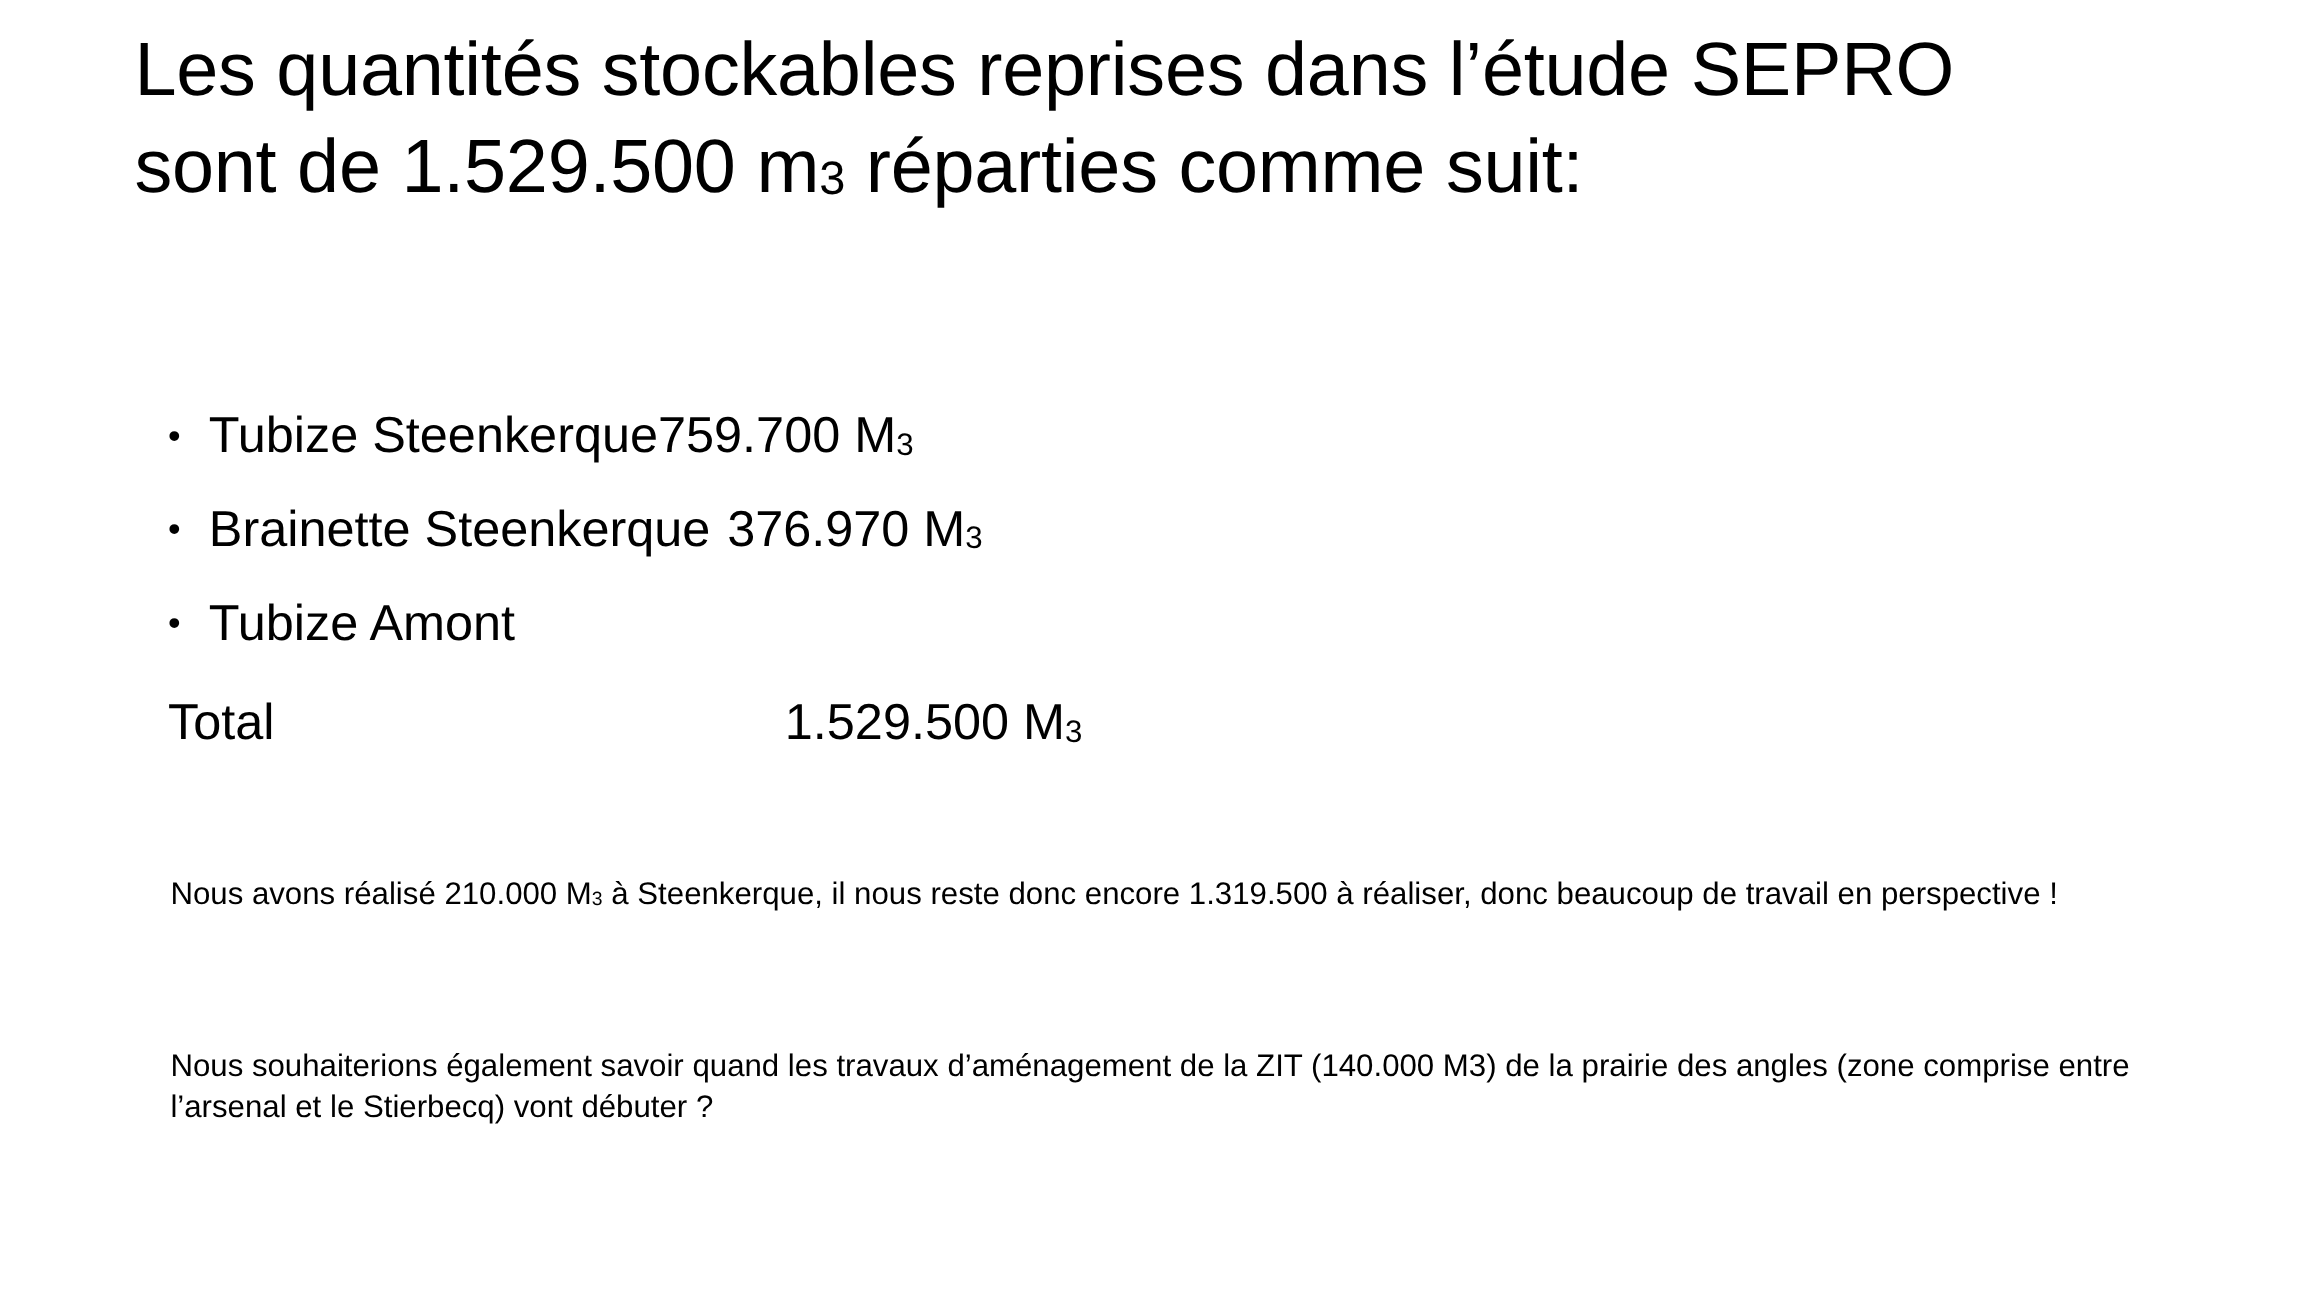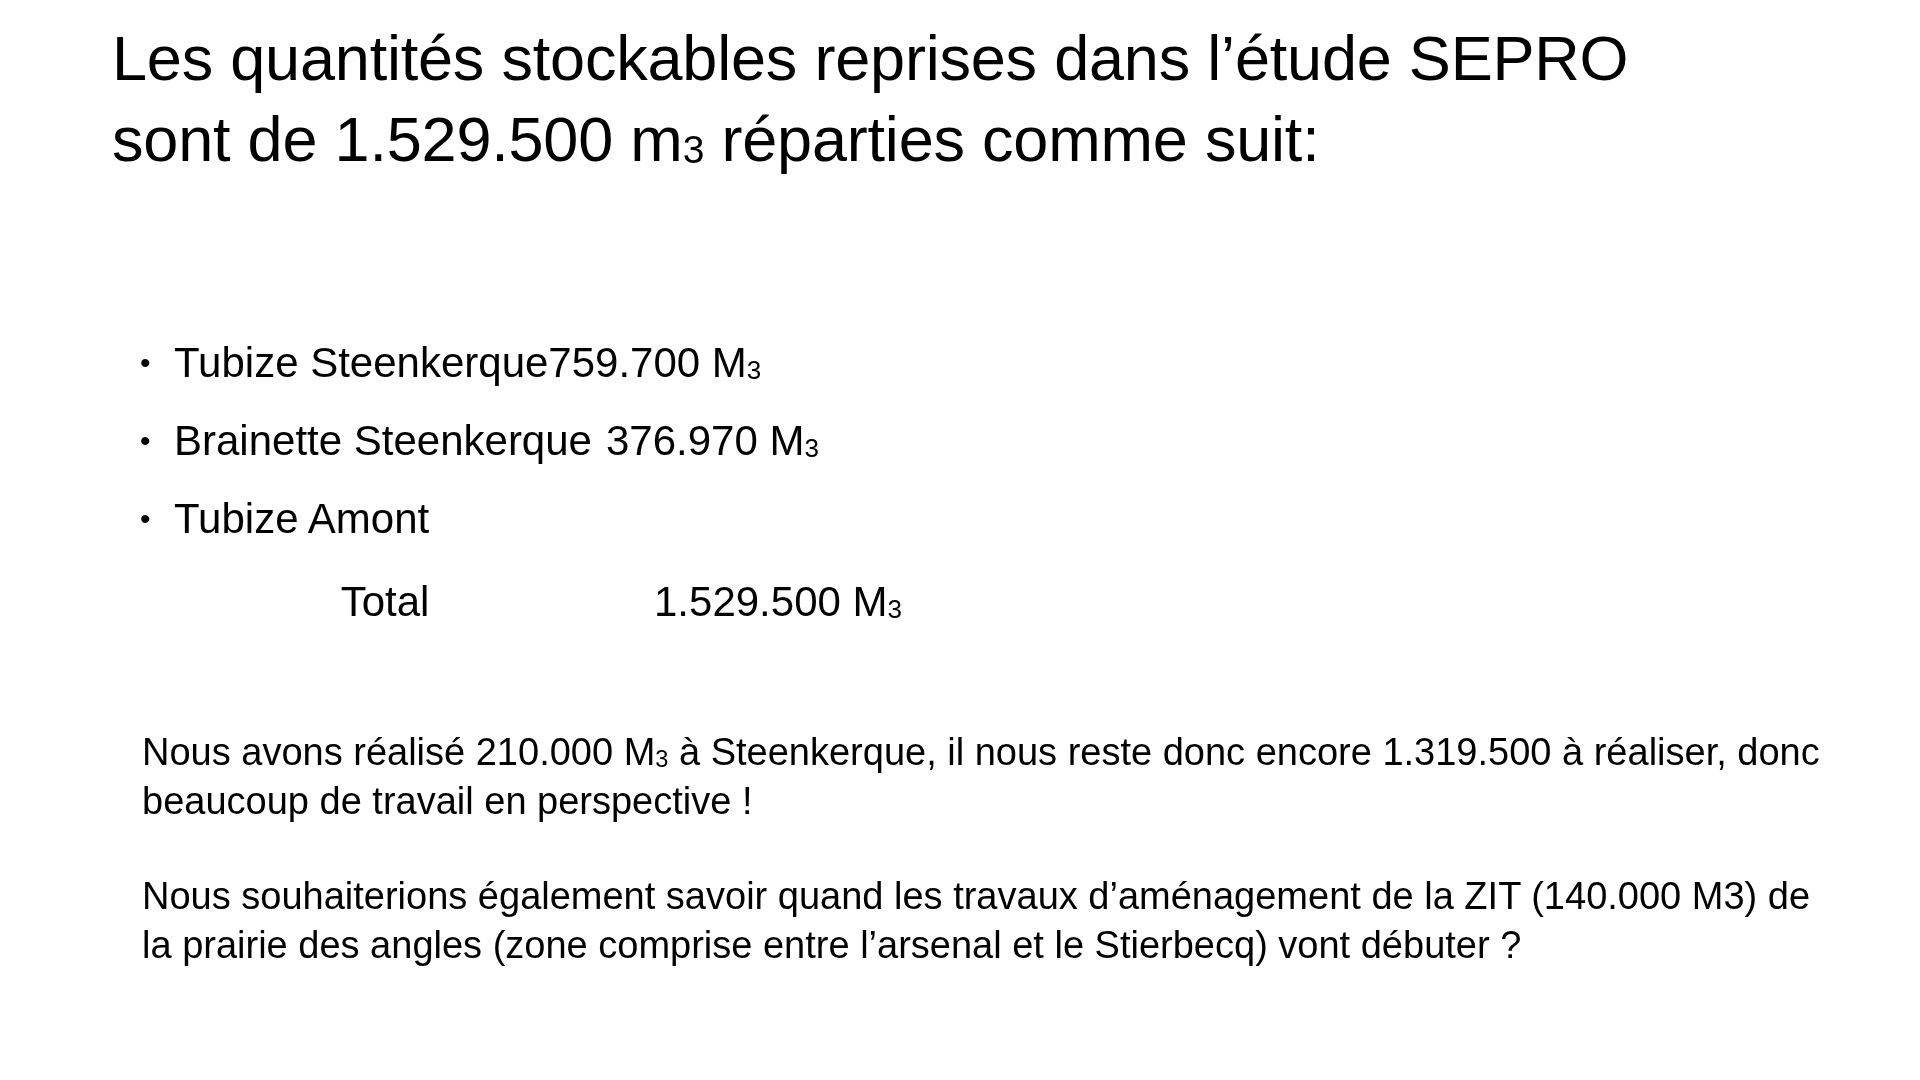--- a/index.html
+++ b/index.html
@@ -73,32 +73,32 @@
     position: absolute;
     left: 140px;
     top: 578px;
     width: 1100px;
     font-size: 42px;
     display: flex;
     align-items: baseline;
   }
   .total-label {
     width: 514px;
-    text-align: center;
+    text-align: left;
     padding-right: 24px;
     box-sizing: border-box;
   }
   .total-value {
     white-space: nowrap;
   }
   .para {
     position: absolute;
     left: 142px;
     width: 1680px;
-    font-size: 38px;
+    font-size: 26px;
     line-height: 1.30;
   }
   .para-1 { top: 728px; }
   .para-2 { top: 872px; }
 </style>
 </head>
 <body>
 
 <div class="slide">
 

